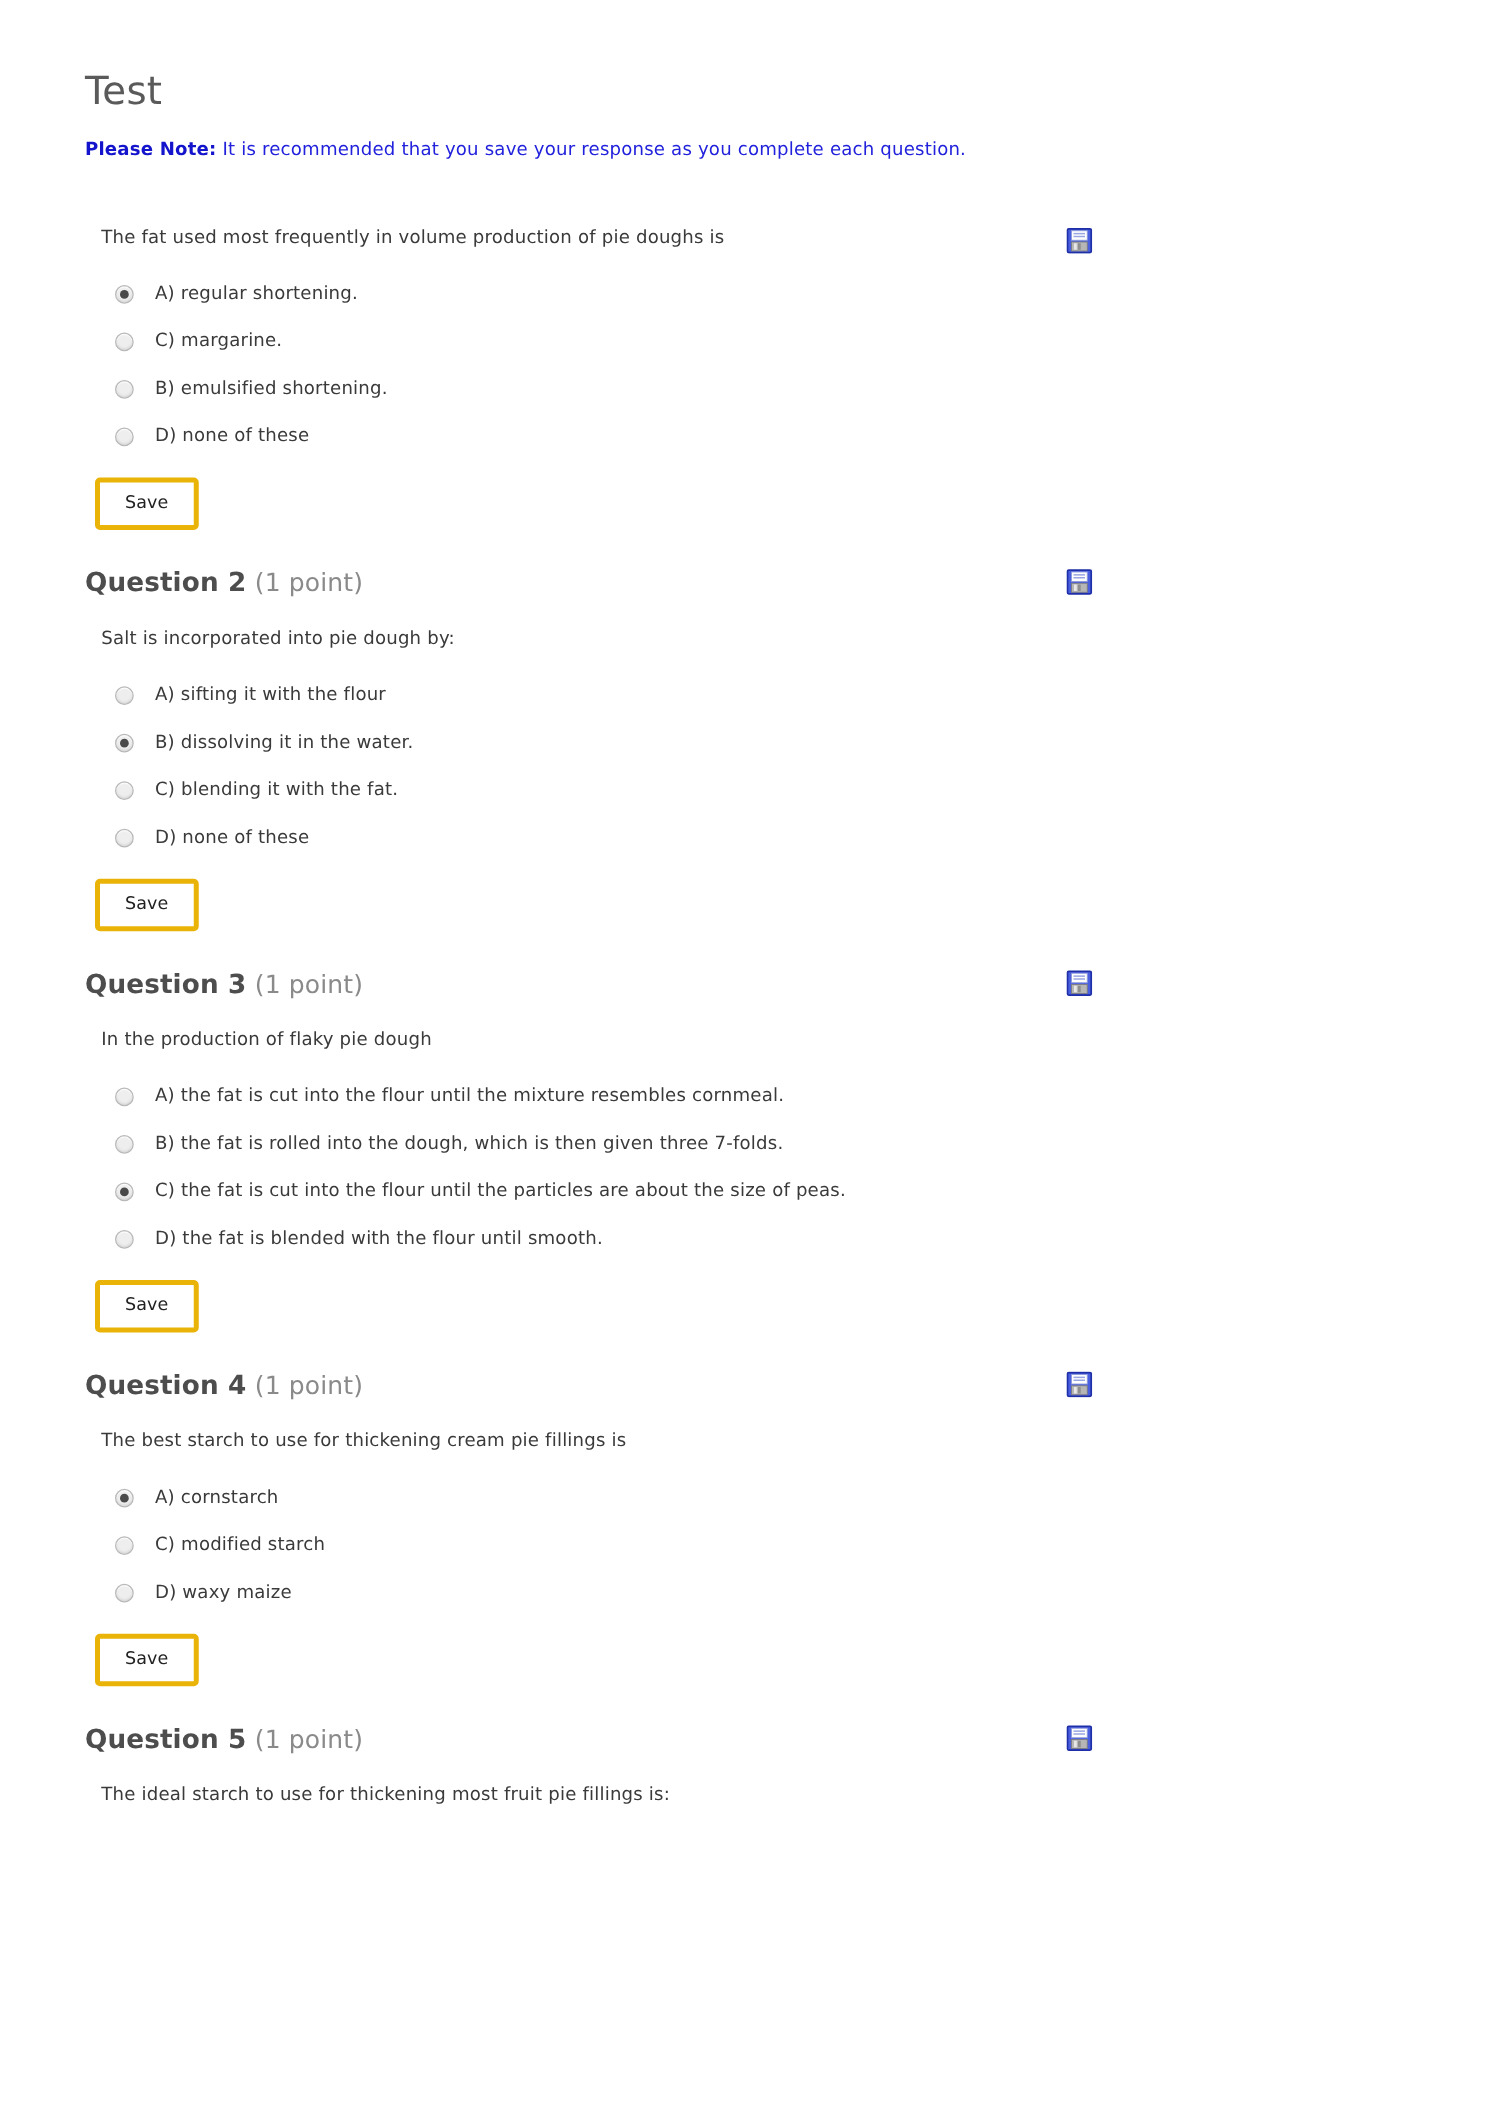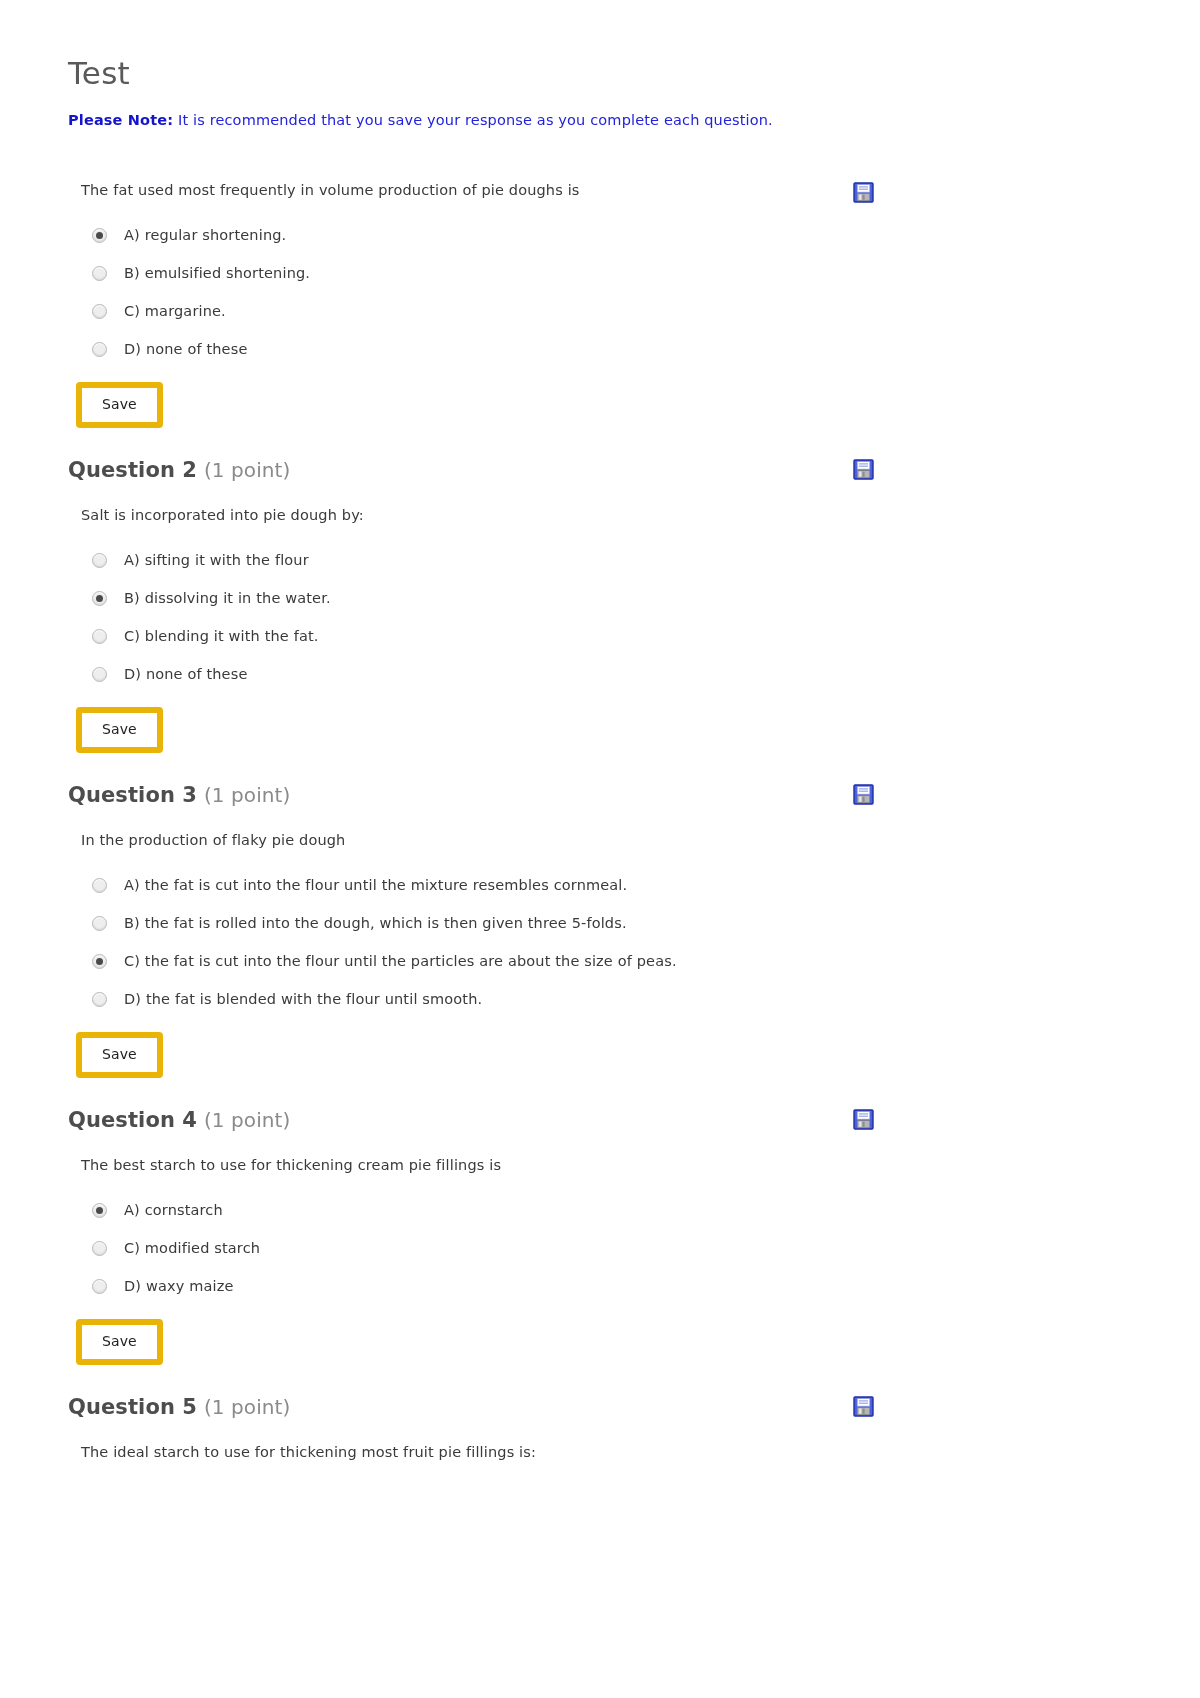--- a/index.html
+++ b/index.html
@@ -122,21 +122,21 @@
   .save-btn {
     margin-top: 14px;
     margin-left: 8px;
     display: inline-block;
     min-width: 42px;
     padding: 8px 20px 9px 20px;
     font-family: "DejaVu Sans", sans-serif;
     font-size: 14px;
     color: #222222;
     background: #ffffff;
-    border: 6px solid #eab308;
+    border: 4px solid #eab308;
     border-radius: 4px;
     line-height: 17px;
     cursor: pointer;
     letter-spacing: 0.1px;
   }
 
   
   .floppy-icon {
     position: absolute;
     right: 128px;
@@ -176,26 +176,26 @@
     <div class="q-text">The fat used most frequently in volume production of pie doughs is</div>
 
     <div class="options">
   <label class="option">
     <span class="radio checked"></span>
     <span class="option-label">A) regular shortening.</span>
   </label>
 
   <label class="option">
     <span class="radio"></span>
+    <span class="option-label">C) margarine.</span>
+  </label>
+
+  <label class="option">
+    <span class="radio"></span>
     <span class="option-label">B) emulsified shortening.</span>
-  </label>
-
-  <label class="option">
-    <span class="radio"></span>
-    <span class="option-label">C) margarine.</span>
   </label>
 
   <label class="option">
     <span class="radio"></span>
     <span class="option-label">D) none of these</span>
   </label>
 </div>
 
     <button class="save-btn">Save</button>
   </div>
@@ -266,21 +266,21 @@
     <div class="q-text">In the production of flaky pie dough</div>
 
     <div class="options">
   <label class="option">
     <span class="radio"></span>
     <span class="option-label">A) the fat is cut into the flour until the mixture resembles cornmeal.</span>
   </label>
 
   <label class="option">
     <span class="radio"></span>
-    <span class="option-label">B) the fat is rolled into the dough, which is then given three 5-folds.</span>
+    <span class="option-label">B) the fat is rolled into the dough, which is then given three 7-folds.</span>
   </label>
 
   <label class="option">
     <span class="radio checked"></span>
     <span class="option-label">C) the fat is cut into the flour until the particles are about the size of peas.</span>
   </label>
 
   <label class="option">
     <span class="radio"></span>
     <span class="option-label">D) the fat is blended with the flour until smooth.</span>

